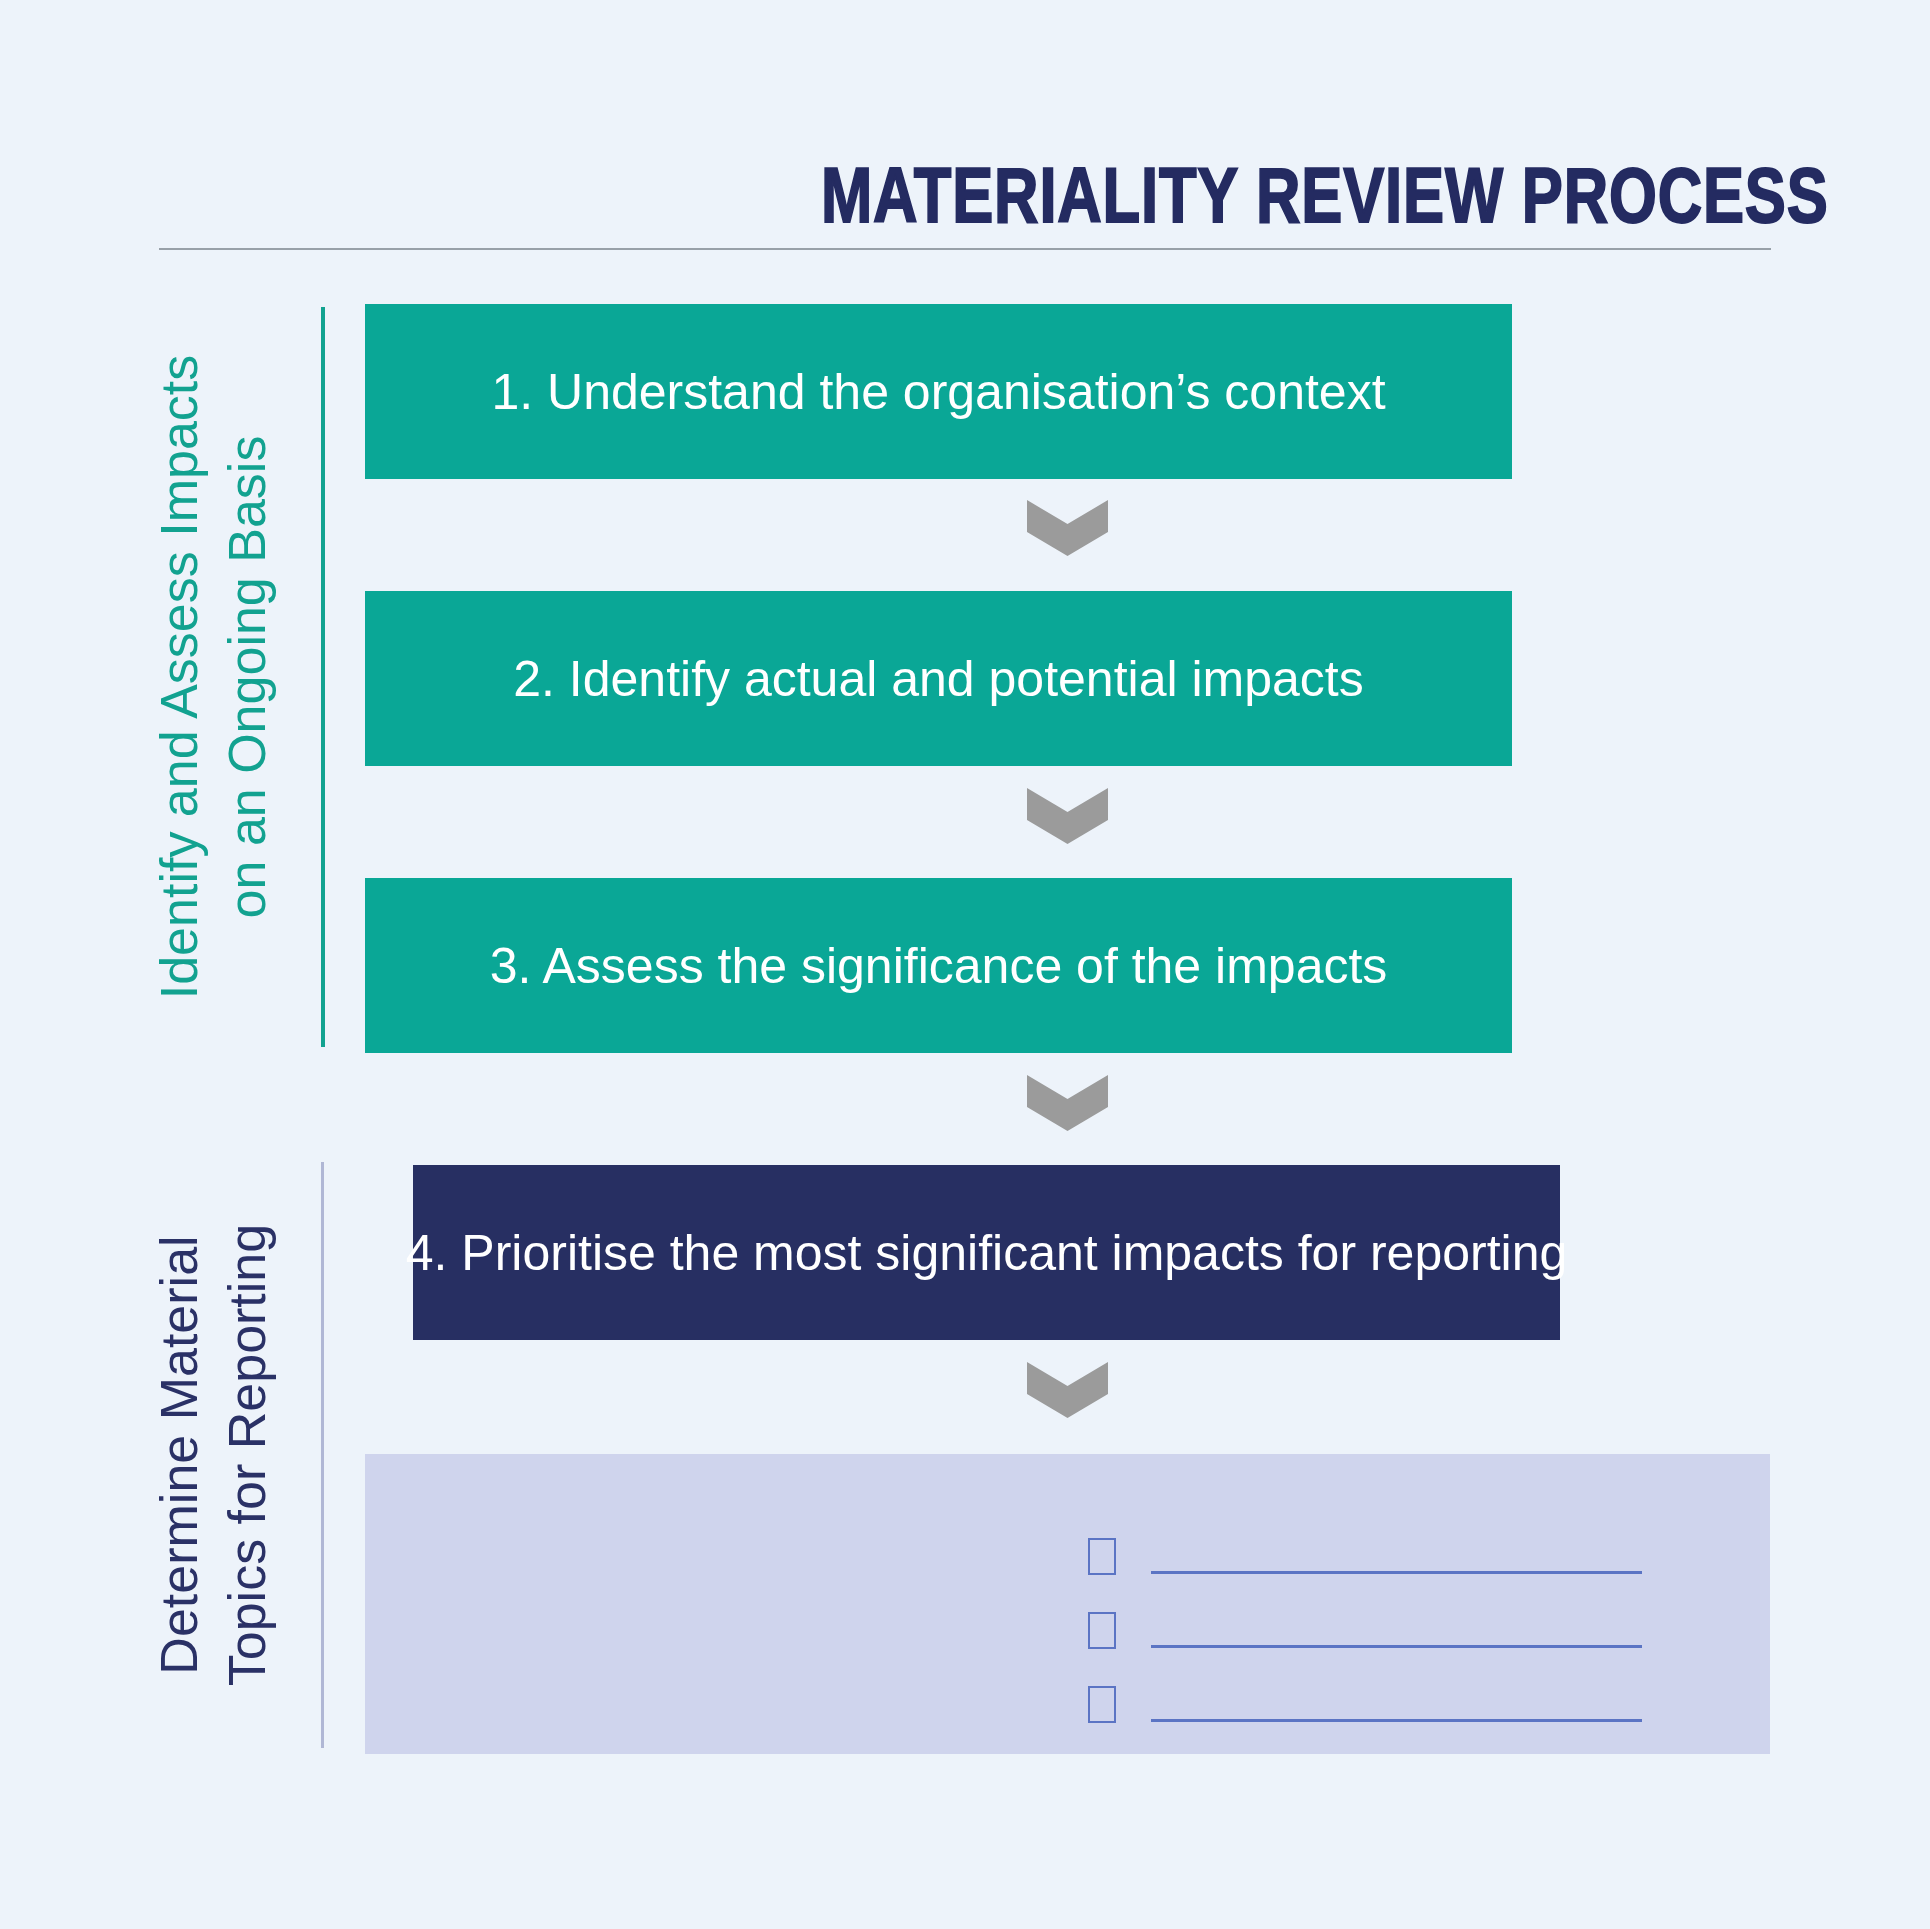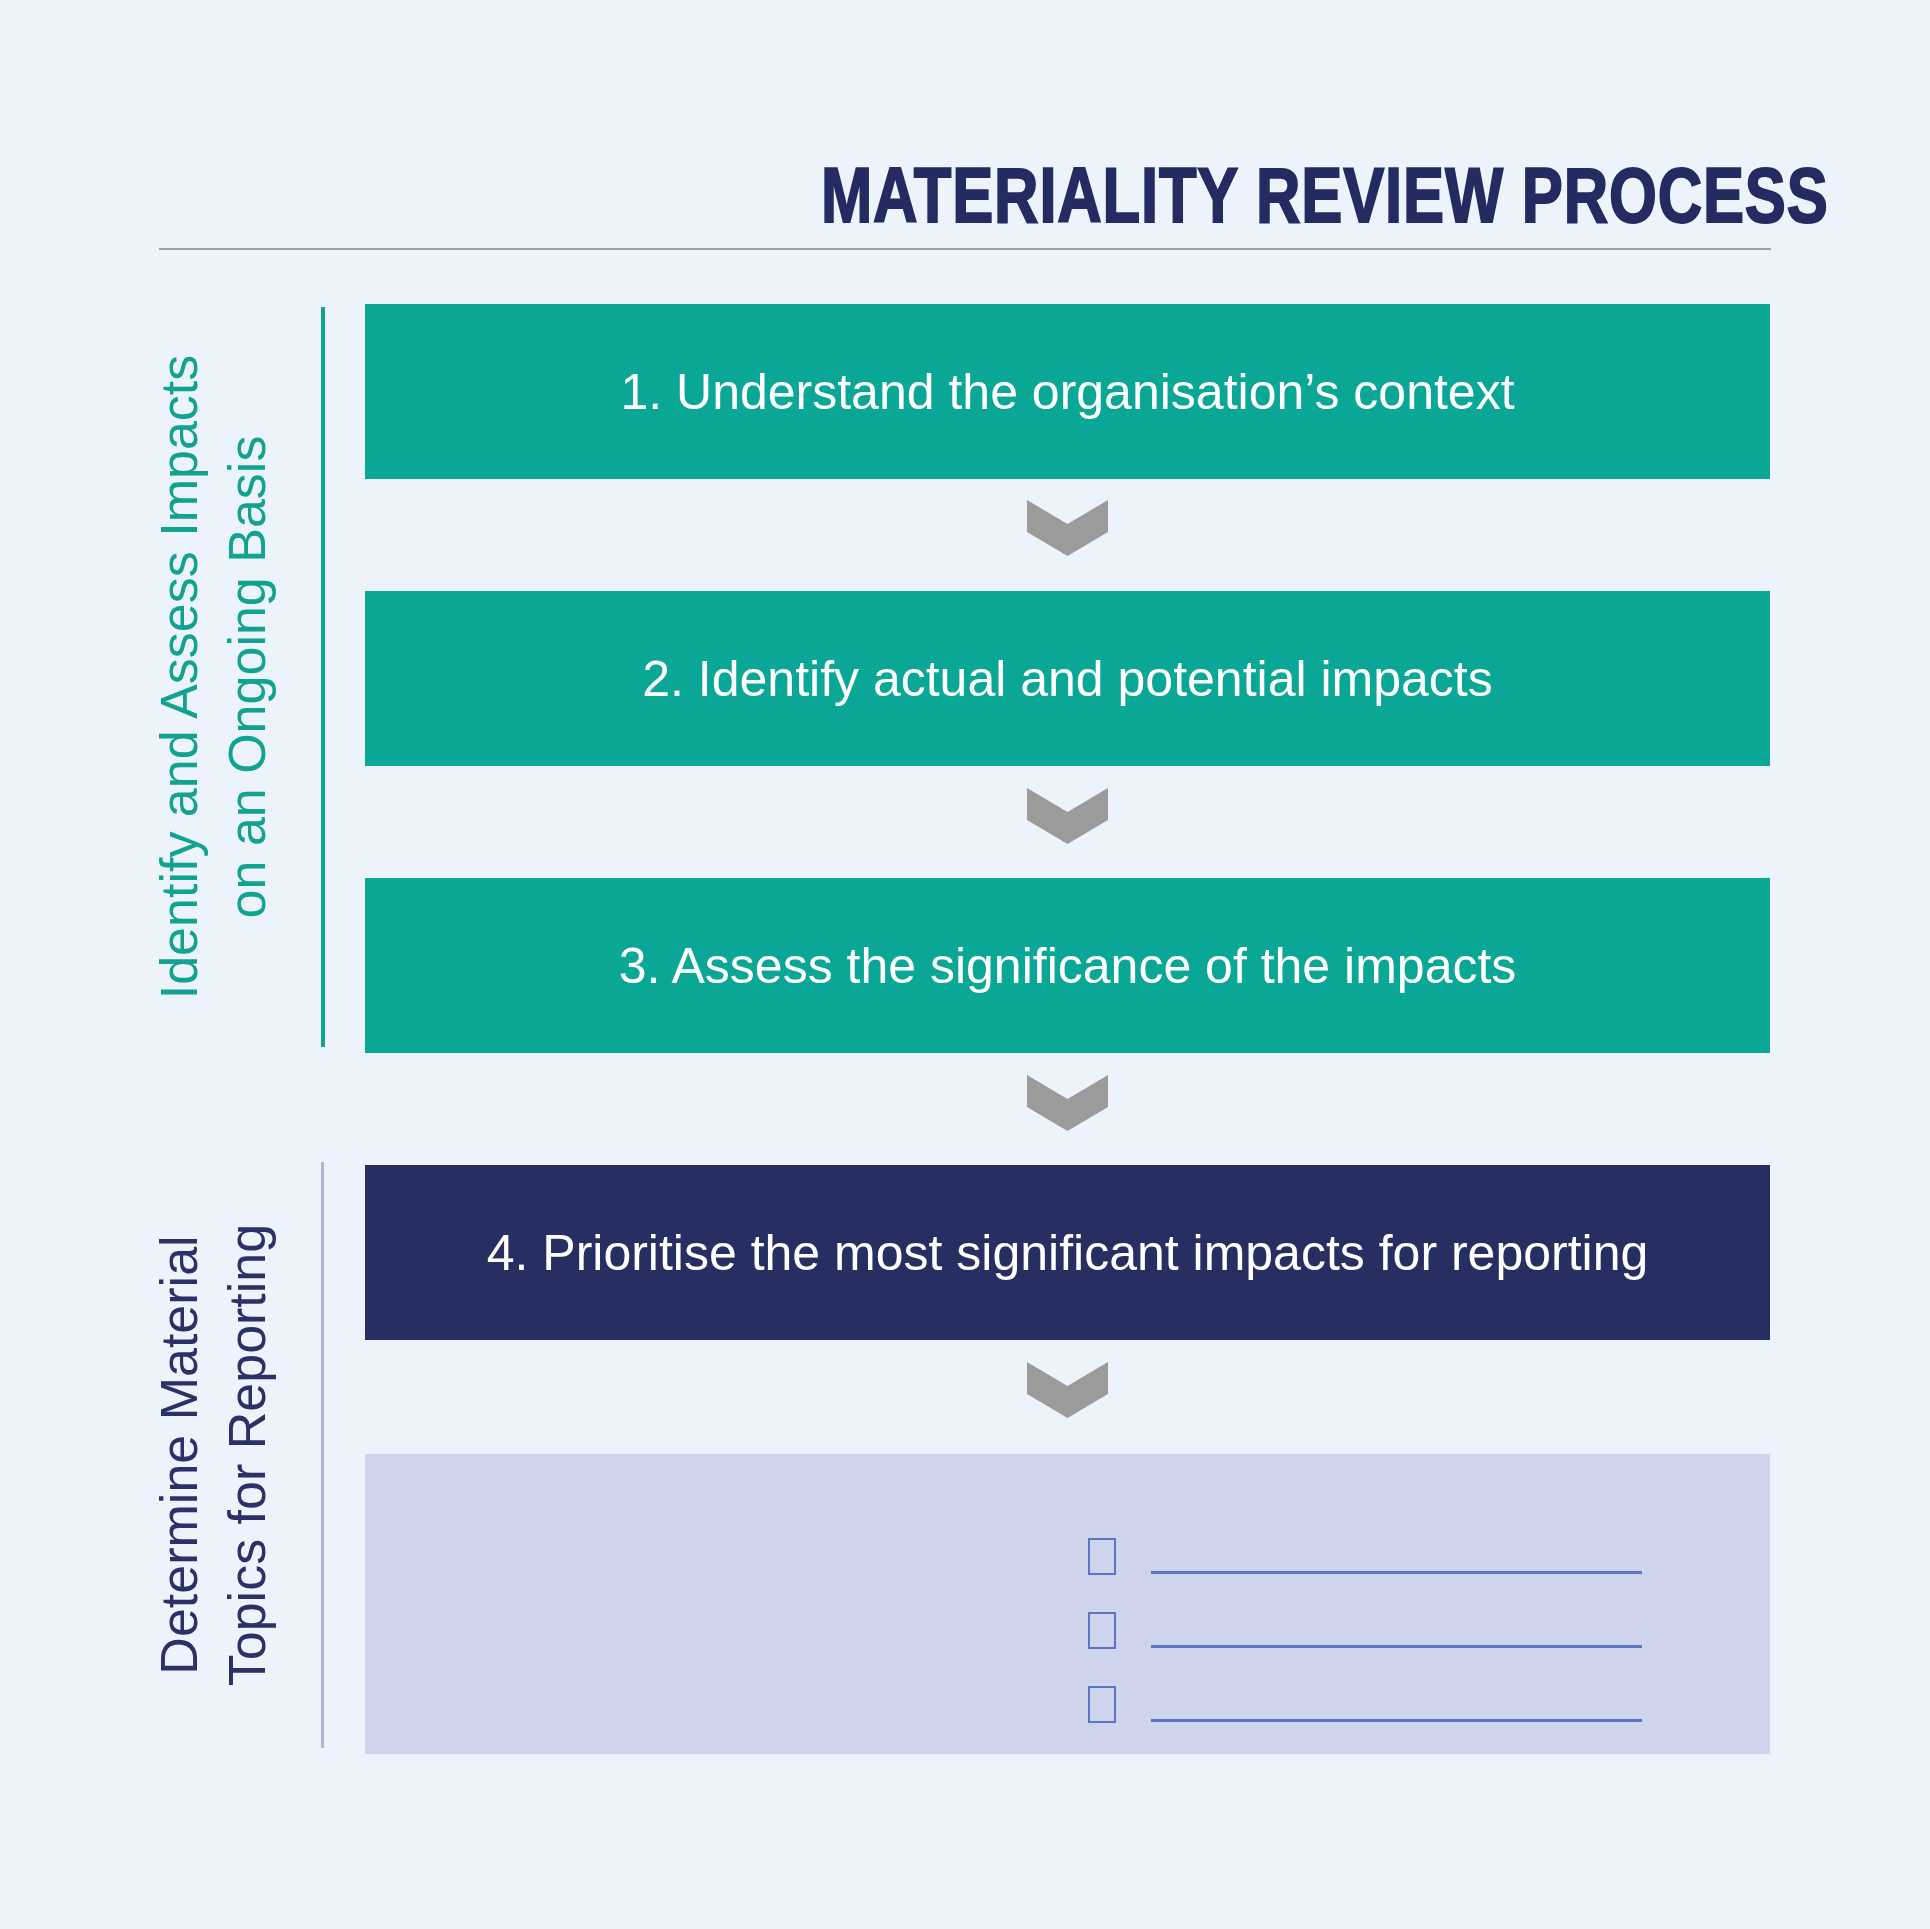--- a/index.html
+++ b/index.html
@@ -37,26 +37,26 @@
   .side-label.teal { left: 213px; top: 677px;  color: #12A290; }
   .side-label.navy { left: 213px; top: 1455px; color: #2A3166; }
 
   
   .vline { position: absolute; left: 321px; }
   .vline.teal { top: 307px;  height: 740px; width: 3.8px; background: #12A290; }
   .vline.gray { top: 1162px; height: 586px; width: 2.9px; background: #B0B7D5; }
 
   
   .step {
-    position: absolute; left: 365px; width: 1405px; height: 175px;
+    position: absolute; left: 365px; width: 1147px; height: 175px;
     display: flex; align-items: center; justify-content: center;
     color: #ffffff; font-size: 50px; white-space: nowrap;
   }
   .step.teal { background: #0AA796; }
-  .step.navy { background: #272F62; }
+  .step.navy { background: #272F62; margin-left: 48px; }
   .step.s1 { top: 304px; }
   .step.s2 { top: 591px; }
   .step.s3 { top: 878px; align-items: center; }
   .step.s4 { top: 1165px; }
 
   
   .chevron {
     position: absolute; left: 1027px; width: 81px; height: 56px;
     background: #9B9B9B;
     clip-path: polygon(0 0, 50% 43%, 100% 0, 100% 57%, 50% 100%, 0 57%);

